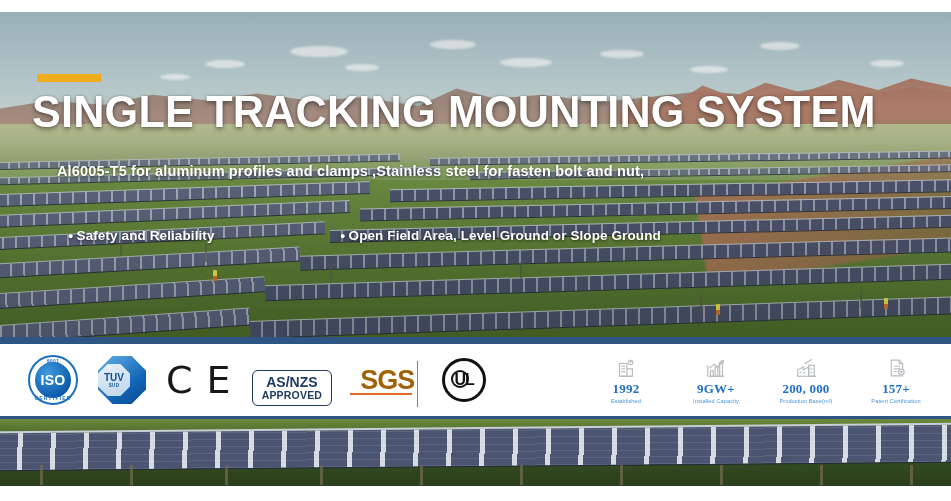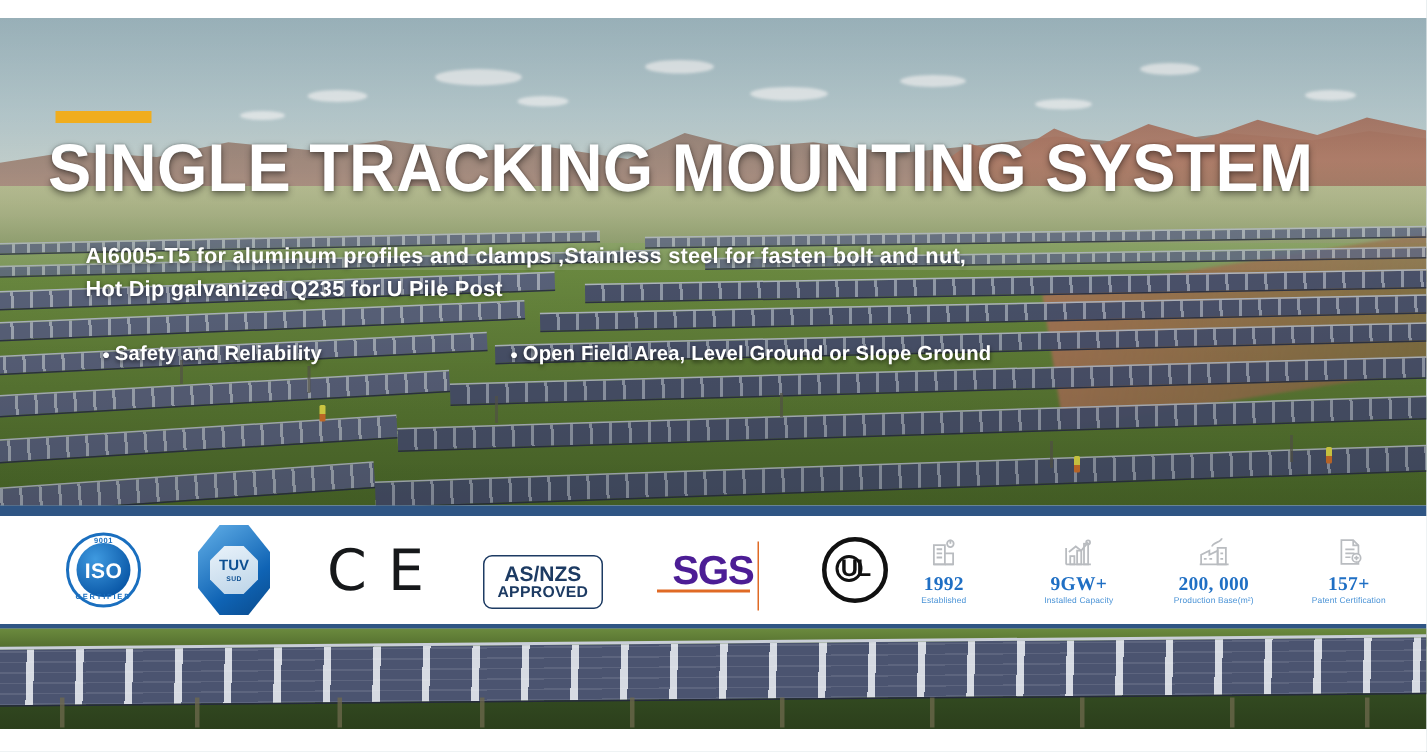--- a/index.html
+++ b/index.html
@@ -161,22 +161,22 @@
   
   .strip {
     position: absolute; left: 0; top: 344px;
     width: 951px; height: 72px;
     background: #ffffff;
     display: flex;
     align-items: center;
   }
   .certs {
     display: flex; align-items: center;
-    padding-left: 44px;
-    gap: 38px;
+    padding-left: 28px;
+    gap: 20px;
     flex: 0 0 auto;
   }
   .cert { display: flex; align-items: center; justify-content: center; }
 
   
   .iso-badge {
     position: relative; width: 50px; height: 50px;
     border-radius: 50%;
     border: 2.5px solid #1a6fbf;
     display: flex; align-items: center; justify-content: center;
@@ -193,25 +193,25 @@
     position: absolute; top: 1px; left: 0; right: 0; text-align: center;
     font-size: 5px; color: #1a6fbf; font-weight: 700; letter-spacing: .4px;
   }
   .iso-bot {
     position: absolute; bottom: 2px; left: 0; right: 0; text-align: center;
     font-size: 5px; color: #1a6fbf; font-weight: 700; letter-spacing: 1.2px;
   }
 
   
   .tuv-badge {
-    width: 48px; height: 60px;
+    width: 48px; height: 48px;
     background: linear-gradient(145deg, #63b0e8, #0f63b4 65%, #0a4b8c);
     clip-path: polygon(30% 0, 70% 0, 100% 30%, 100% 70%, 70% 100%,
                        30% 100%, 0 70%, 0 30%);
-    display: flex; align-items: center; justify-content: center;
+    display: flex; align-items: center; justify-content: flex-start;
   }
   .tuv-inner {
     width: 32px; height: 32px;
     background: linear-gradient(160deg, #e9f2fa, #bcd4e8);
     clip-path: polygon(30% 0, 70% 0, 100% 30%, 100% 70%, 70% 100%,
                        30% 100%, 0 70%, 0 30%);
     display: flex; flex-direction: column;
     align-items: center; justify-content: center;
   }
   .tuv-inner .t1 { font-size: 10px; font-weight: 700; color: #0d4f92; line-height: 1; }
@@ -228,21 +228,21 @@
   .asnzs {
     border: 1.5px solid #1d3b63; border-radius: 6px;
     padding: 4px 9px; text-align: center; line-height: 1.08; margin-top: 16px;
   }
   .asnzs .a1 { font-size: 14px; font-weight: 700; color: #1d3b63; }
   .asnzs .a2 { font-size: 10.5px; font-weight: 700; color: #1d3b63; letter-spacing: .2px; }
 
   
   .sgs-wrap { position: relative; padding: 4px 8px; }
   .sgs-wrap .sgs-txt {
-    font-size: 27px; font-weight: 700; color: #4c1d95;
+    font-size: 27px; font-weight: 700; color: #a16207;
     letter-spacing: -1px; line-height: 1;
   }
   .sgs-v {
     position: absolute; right: 4px; top: -2px;
     width: 1.6px; height: 46px; background: #e06a25;
   }
   .sgs-h {
     position: absolute; left: -2px; bottom: 3px;
     width: 62px; height: 1.6px; background: #e06a25;
   }
@@ -384,21 +384,20 @@
 
       <div class="hero-shade"></div>
     </div>
 
     <div class="accent-bar"></div>
 
     <div class="hero-title">SINGLE TRACKING MOUNTING SYSTEM</div>
 
     <div class="hero-sub">
       <div>Al6005-T5 for aluminum profiles and clamps ,Stainless steel for fasten bolt and nut,</div>
-      <div>Hot Dip galvanized Q235 for U Pile Post</div>
     </div>
 
     <div class="bullets">
       <div class="bullet-row">
         <span class="bullet col2">Open Field Area, Level Ground or Slope Ground</span>
         <span class="bullet col1">Safety and Reliability</span>
       </div>
     </div>
   </div>
 

